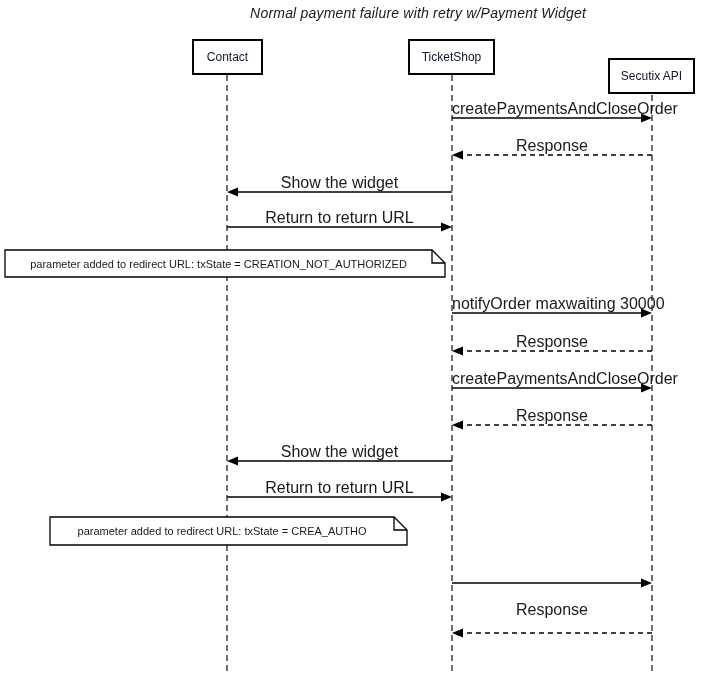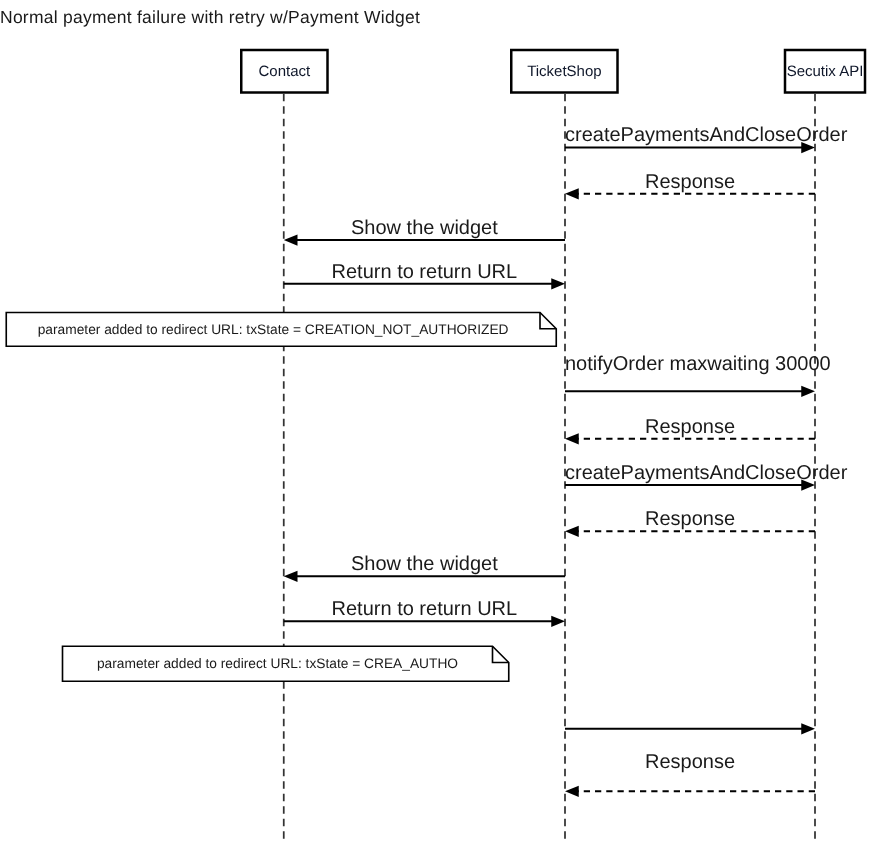--- a/index.html
+++ b/index.html
@@ -13,42 +13,43 @@
     width: 702px;
     height: 675px;
     background: #ffffff;
     overflow: hidden;
   }
   .diagram-title {
     position: absolute;
     top: 5px;
     left: 0;
     width: 586px;
-    text-align: left;
+    text-align: right;
     font-size: 14px;
     color: #1a1a1a;
     letter-spacing: 0.2px;
+    font-style: italic;
   }
   .actor-box {
     position: absolute;
     top: 39px;
     height: 36px;
     box-sizing: border-box;
     border: 2px solid #000000;
     background: #ffffff;
     display: flex;
     align-items: center;
     justify-content: center;
     font-size: 12px;
     color: #0f172a;
     z-index: 3;
   }
   .actor-contact   { left: 192px; width: 71px; }
   .actor-ticketshop{ left: 408px; width: 87px; }
-  .actor-secutix   { left: 627px; width: 66px; }
+  .actor-secutix   { left: 608px; width: 87px; margin-top: 19px; }
   svg.layer {
     position: absolute;
     top: 0;
     left: 0;
     z-index: 1;
   }
   .msg-label {
     position: absolute;
     font-size: 16px;
     line-height: 14px;
@@ -139,21 +140,21 @@
     <polygon points="641,578.5 652,583 641,587.5" fill="#000000"></polygon>
 
     <line x1="652" y1="633" x2="461" y2="633" stroke="#000000" stroke-width="1.5" stroke-dasharray="5,4"></line>
     <polygon points="463,628.5 452,633 463,637.5" fill="#000000"></polygon>
   </svg>
 
   <div class="msg-label corridor-right" style="top:102px">createPaymentsAndCloseOrder</div>
   <div class="msg-label corridor-right" style="top:139px">Response</div>
   <div class="msg-label corridor-left" style="top:176px">Show the widget</div>
   <div class="msg-label corridor-left" style="top:211px">Return to return URL</div>
-  <div class="msg-label corridor-right" style="top:285px">notifyOrder maxwaiting 30000</div>
+  <div class="msg-label corridor-right" style="top:297px">notifyOrder maxwaiting 30000</div>
   <div class="msg-label corridor-right" style="top:335px">Response</div>
   <div class="msg-label corridor-right" style="top:372px">createPaymentsAndCloseOrder</div>
   <div class="msg-label corridor-right" style="top:409px">Response</div>
   <div class="msg-label corridor-left" style="top:445px">Show the widget</div>
   <div class="msg-label corridor-left" style="top:481px">Return to return URL</div>
   <div class="msg-label corridor-right" style="top:603px">Response</div>
 
   <div class="note-label note2-label">parameter added to redirect URL: txState = CREA_AUTHO</div>
   <div class="note-label note1-label">parameter added to redirect URL: txState = CREATION_NOT_AUTHORIZED</div>
 

